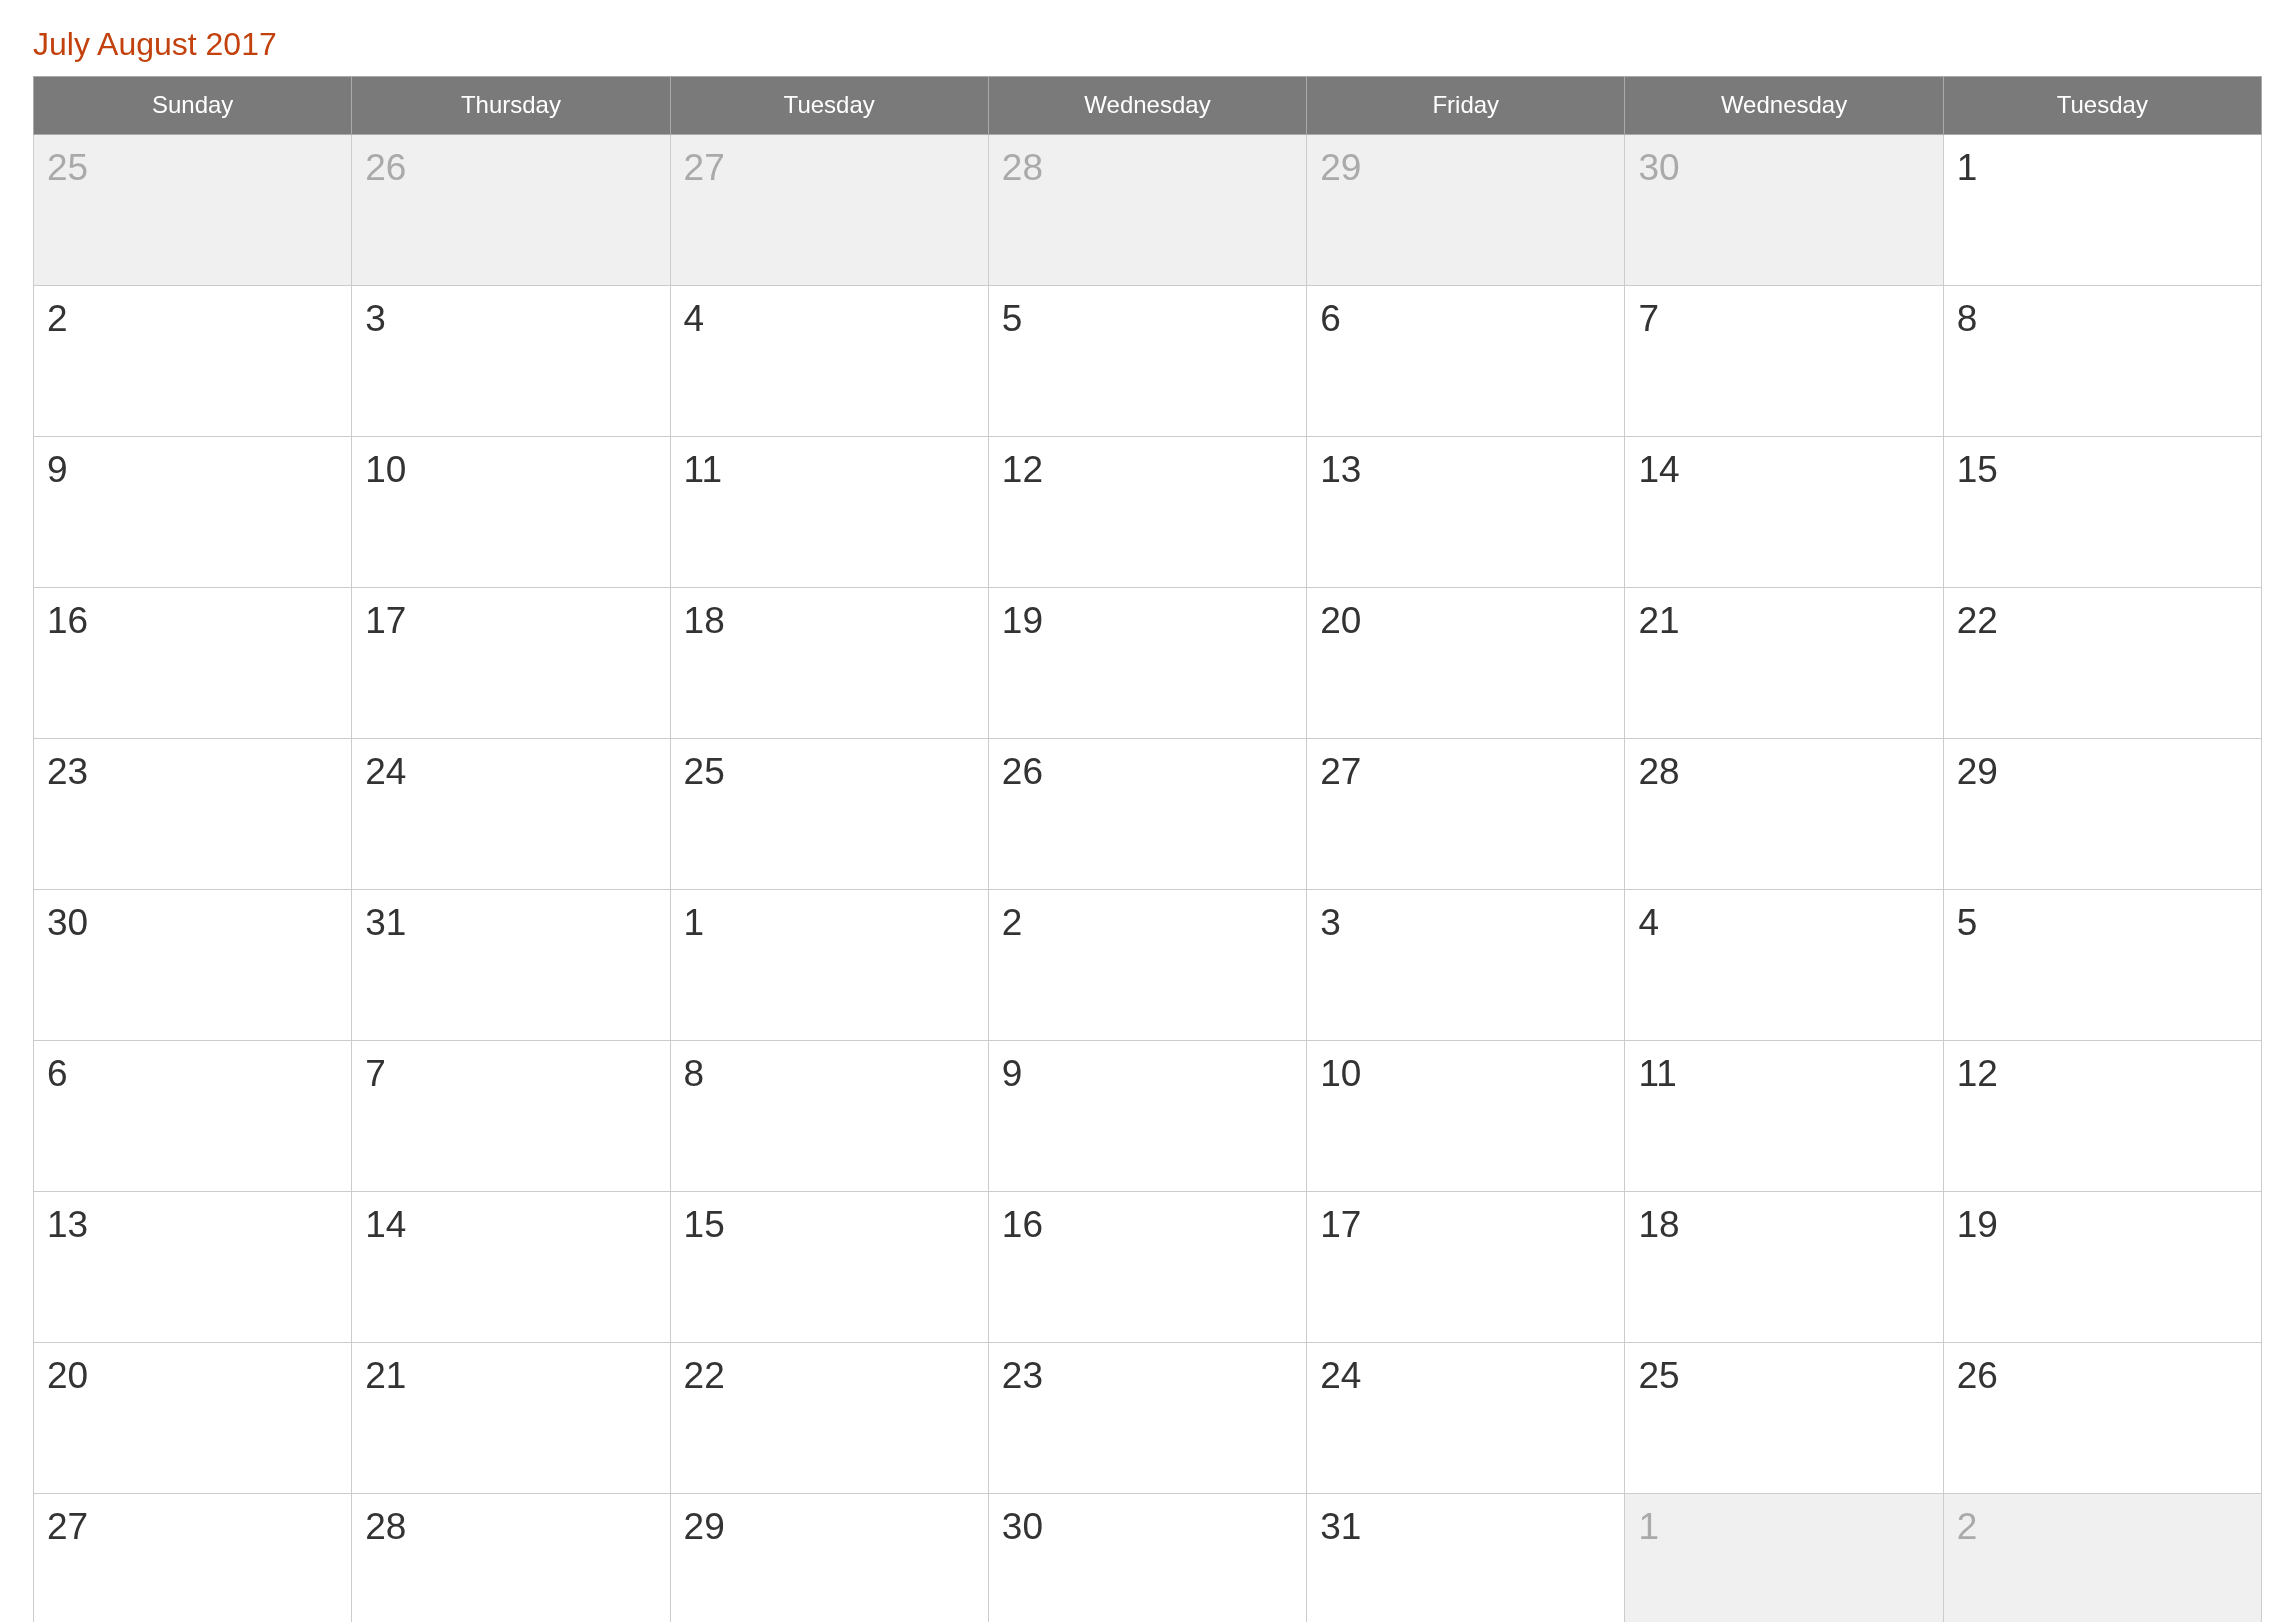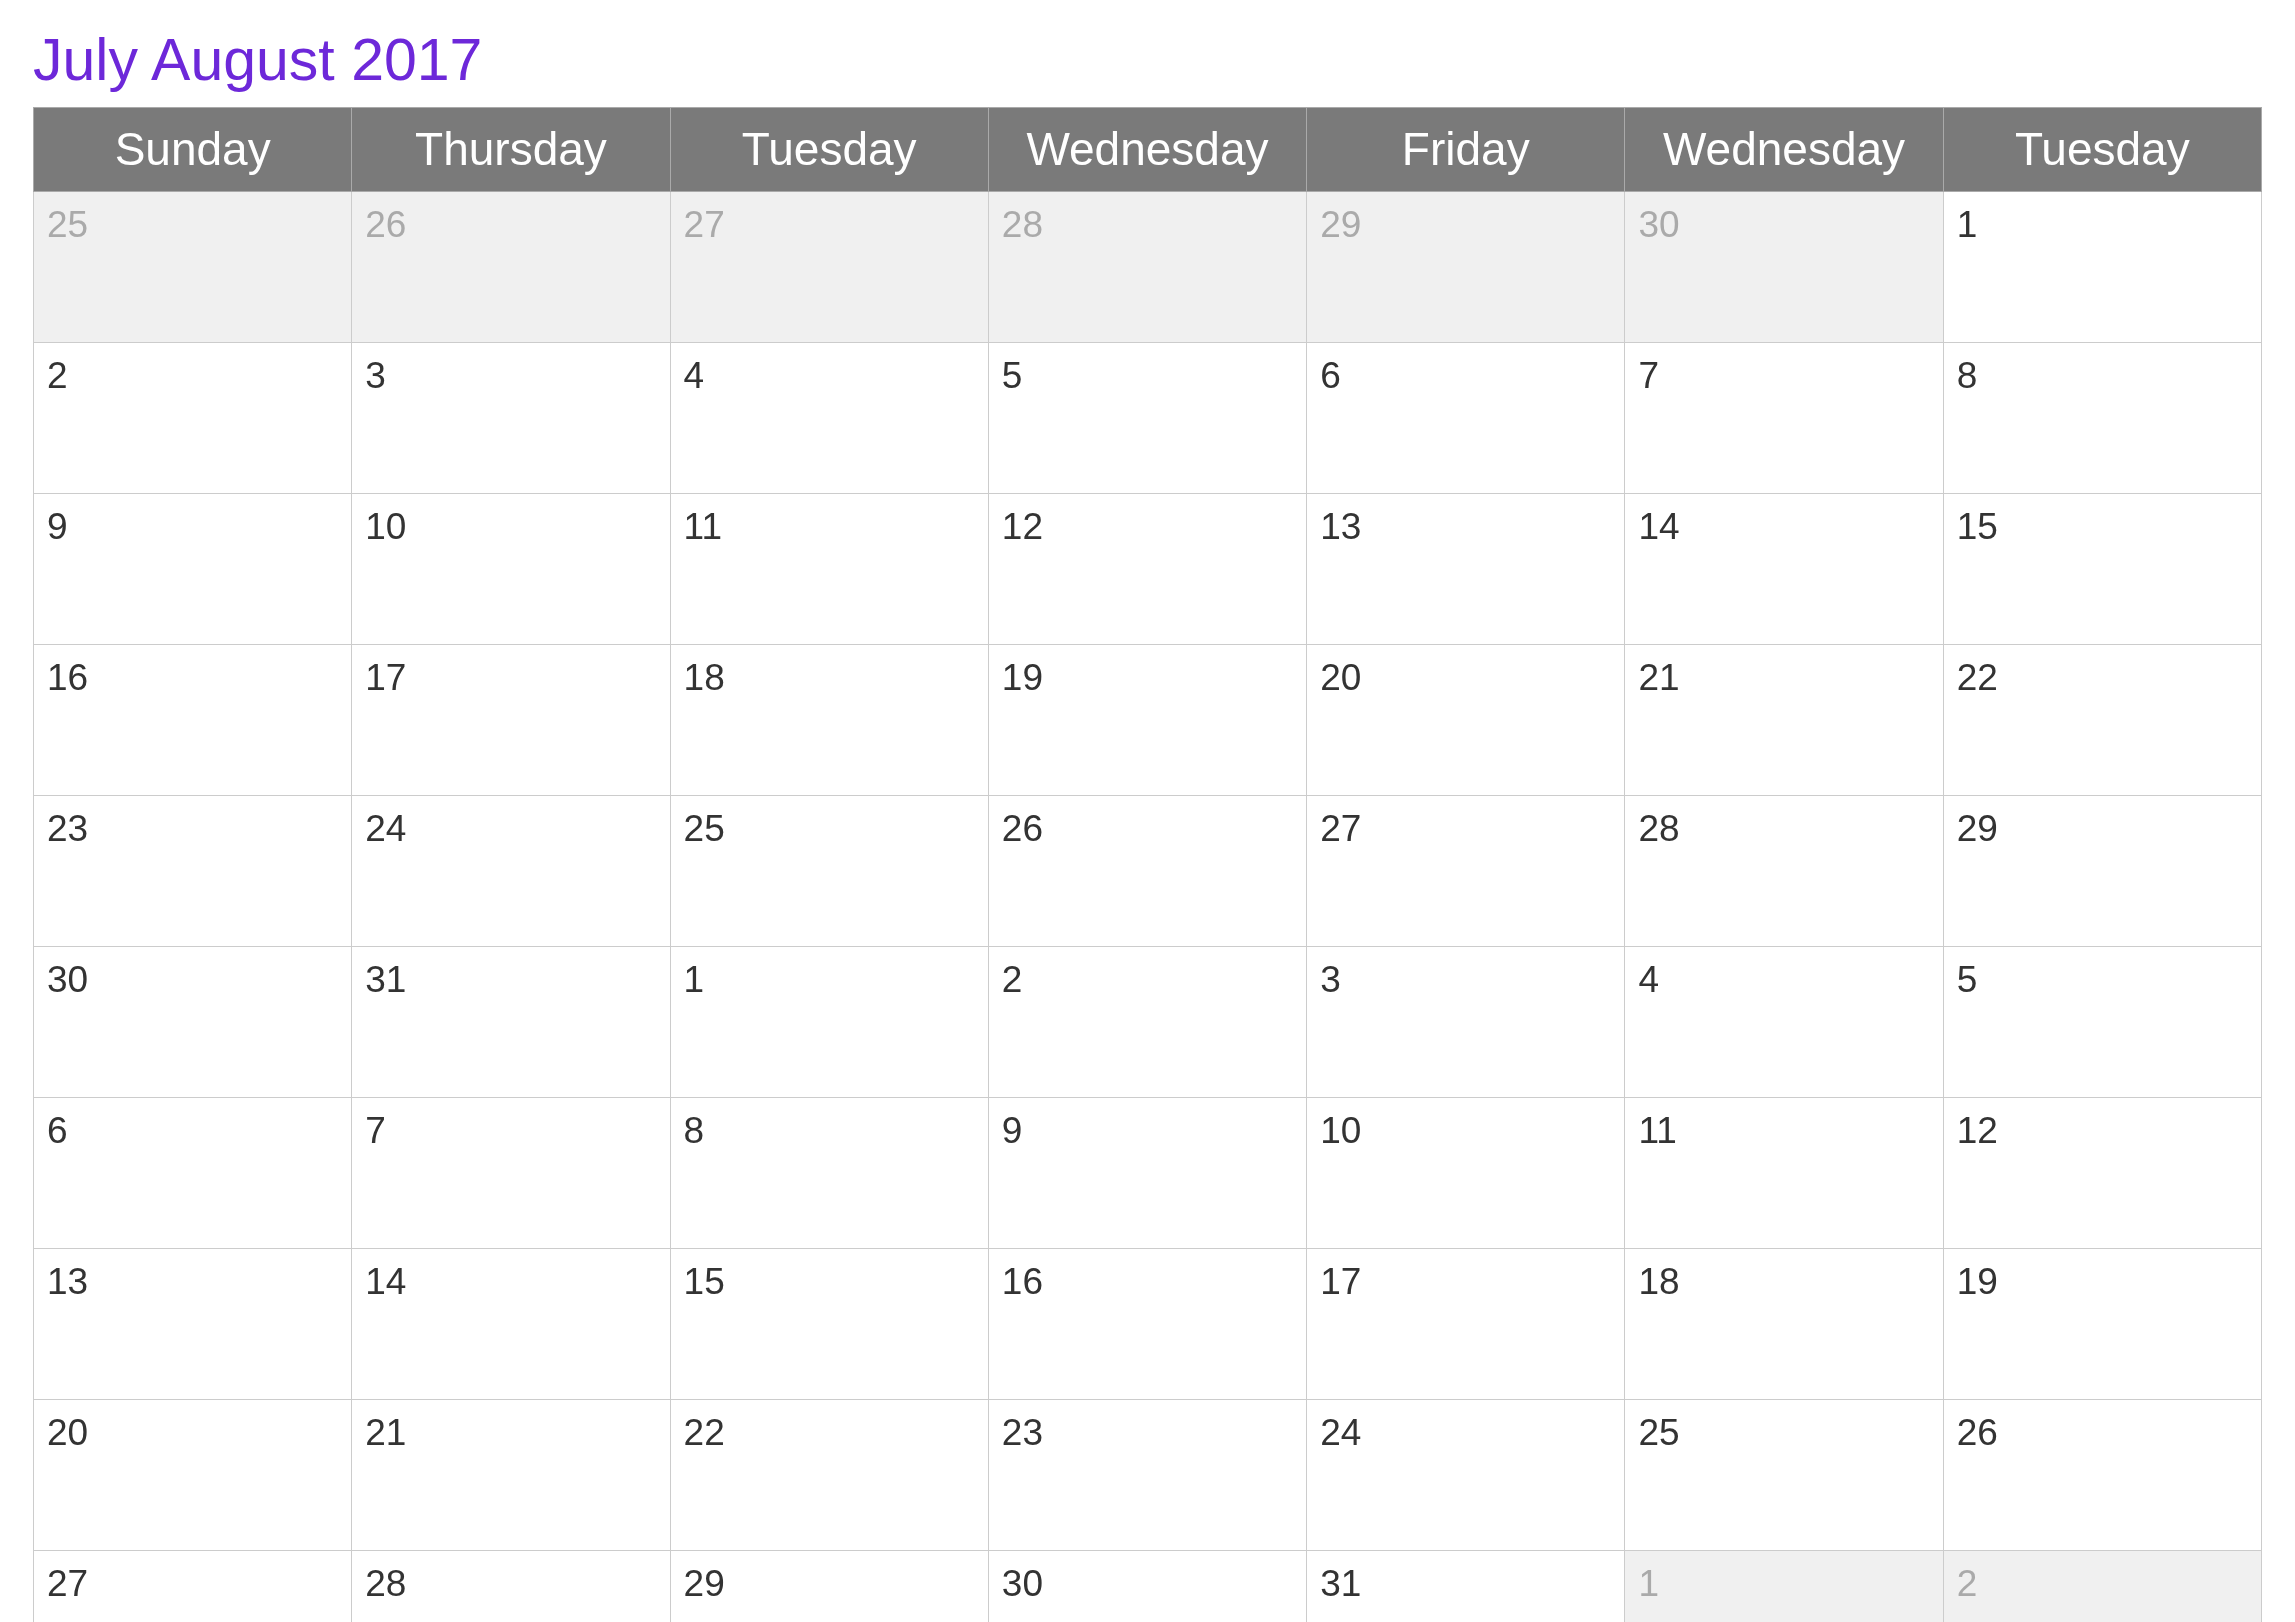--- a/index.html
+++ b/index.html
@@ -12,36 +12,36 @@
       background: #ffffff;
       font-family: Arial, Helvetica, sans-serif;
       padding: 26px 33px 19.6px 33px;
       width: 2295px;
       height: 1622px;
       display: flex;
       flex-direction: column;
     }
 
     .page-title {
-      font-size: 59px;
+      font-size: 32px;
       font-weight: normal;
-      color: #6d28d9;
+      color: #c2410c;
       margin-bottom: 13px;
     }
 
     .calendar-table {
       width: 100%;
       border-collapse: collapse;
       flex: 1;
     }
 
     .calendar-table th {
       background-color: #7a7a7a;
       color: #ffffff;
-      font-size: 46px;
+      font-size: 24px;
       font-weight: normal;
       text-align: center;
       padding: 14.4px 6.5px;
       border: 0.7px solid #aaaaaa;
     }
 
     .calendar-table td {
       border: 0.7px solid #cccccc;
       vertical-align: top;
       padding: 11.8px 13px;

